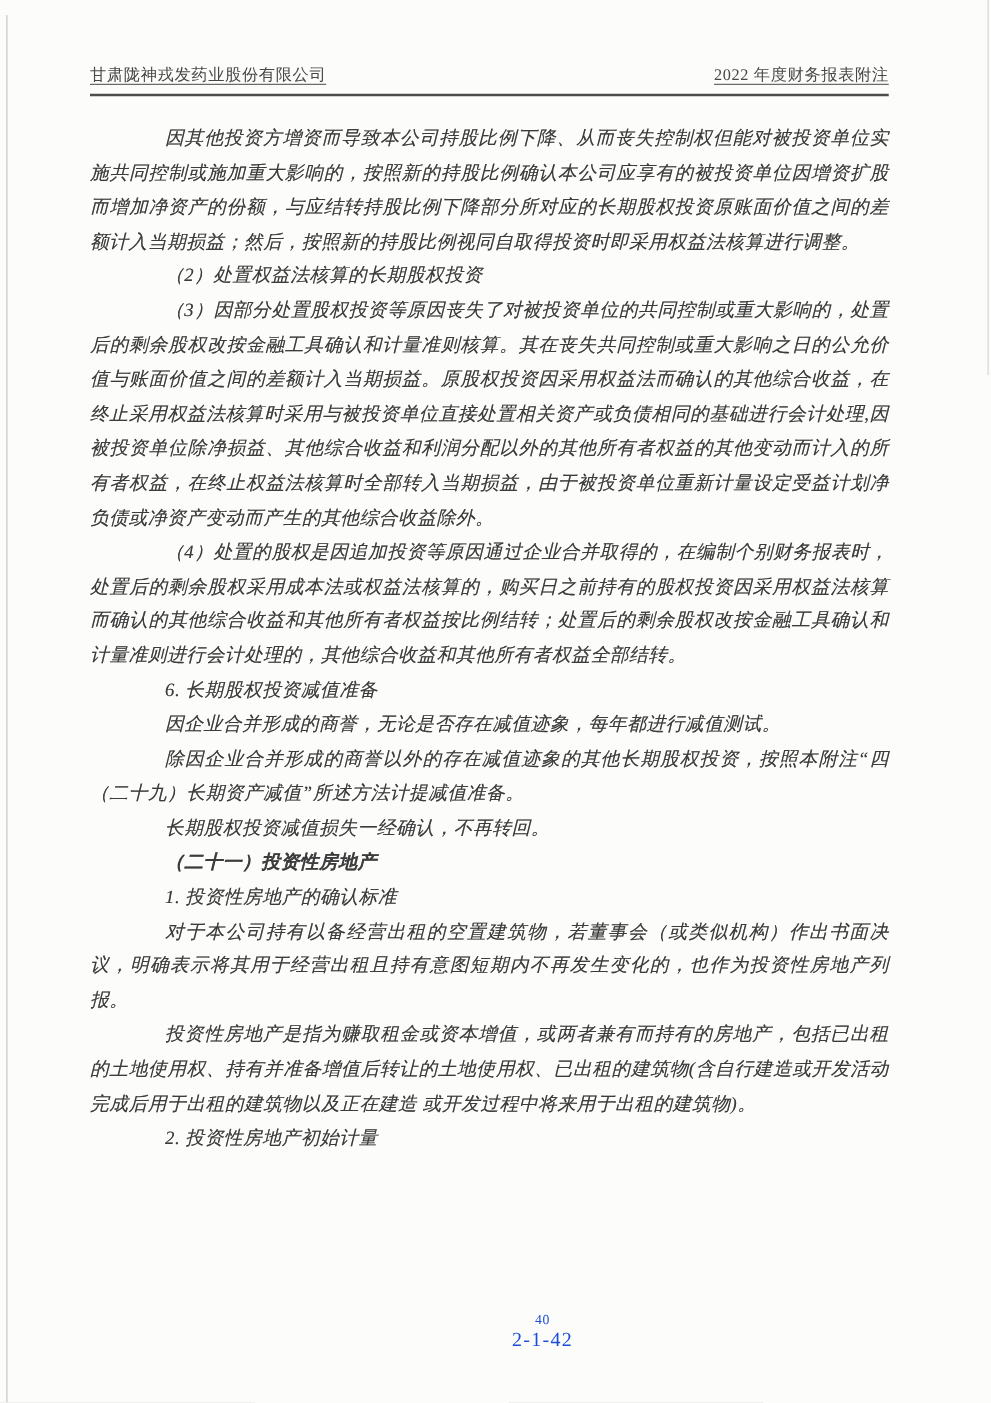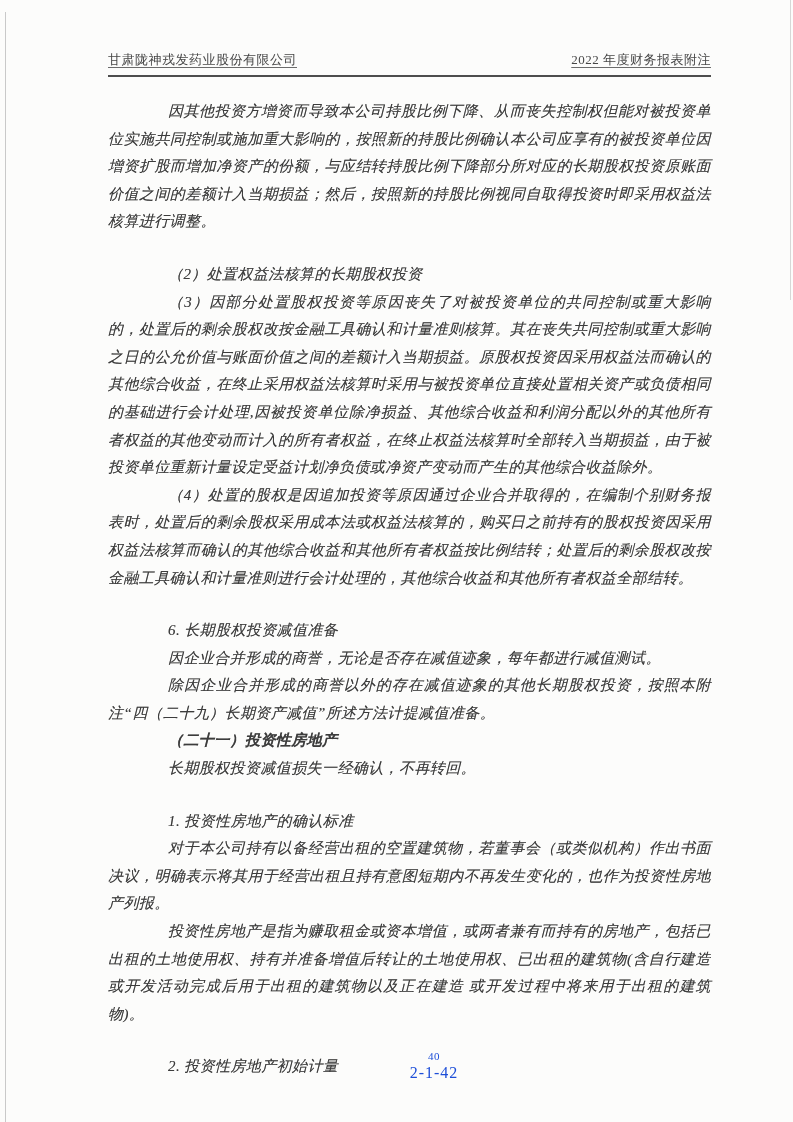--- a/index.html
+++ b/index.html
@@ -25,21 +25,21 @@
     background: rgba(140,140,140,0.45);
   }
   .scan-edge-right {
     position: absolute;
     right: 2px; top: 0; height: 300px;
     width: 1px;
     background: rgba(160,160,160,0.40);
   }
   .content {
     position: absolute;
-    left: 108px;
+    left: 72px;
     right: 82px;
     top: 50px;
   }
   .doc-header {
     display: flex;
     justify-content: space-between;
     align-items: flex-end;
     font-size: 13px;
     line-height: 20px;
     color: #474747;
@@ -58,21 +58,21 @@
   }
   .para {
     margin: 0;
     font-size: 15px;
     line-height: 27.6px;
     letter-spacing: 0.4px;
     text-indent: 60px;
     text-shadow: 0 0 0.5px rgba(70,70,70,0.55);
   }
   .para.body { text-align: justify; }
-  .para.sub  { text-align: left; margin-top: 25px; }
+  .para.sub  { text-align: left; }
   .para.bold { text-align: left; font-weight: bold; }
   .doc-footer {
     position: absolute;
     left: 434px;
     top: 1050px;
     transform: translateX(-50%);
     text-align: center;
     color: #1d4ed8;
   }
   .page-number {
@@ -102,22 +102,22 @@
 
     <div class="doc-body">
 
     <p class="para body">因其他投资方增资而导致本公司持股比例下降、从而丧失控制权但能对被投资单位实施共同控制或施加重大影响的，按照新的持股比例确认本公司应享有的被投资单位因增资扩股而增加净资产的份额，与应结转持股比例下降部分所对应的长期股权投资原账面价值之间的差额计入当期损益；然后，按照新的持股比例视同自取得投资时即采用权益法核算进行调整。</p>
         <p class="para sub">（2）处置权益法核算的长期股权投资</p>
         <p class="para body">（3）因部分处置股权投资等原因丧失了对被投资单位的共同控制或重大影响的，处置后的剩余股权改按金融工具确认和计量准则核算。其在丧失共同控制或重大影响之日的公允价值与账面价值之间的差额计入当期损益。原股权投资因采用权益法而确认的其他综合收益，在终止采用权益法核算时采用与被投资单位直接处置相关资产或负债相同的基础进行会计处理,因被投资单位除净损益、其他综合收益和利润分配以外的其他所有者权益的其他变动而计入的所有者权益，在终止权益法核算时全部转入当期损益，由于被投资单位重新计量设定受益计划净负债或净资产变动而产生的其他综合收益除外。</p>
         <p class="para body">（4）处置的股权是因追加投资等原因通过企业合并取得的，在编制个别财务报表时，处置后的剩余股权采用成本法或权益法核算的，购买日之前持有的股权投资因采用权益法核算而确认的其他综合收益和其他所有者权益按比例结转；处置后的剩余股权改按金融工具确认和计量准则进行会计处理的，其他综合收益和其他所有者权益全部结转。</p>
         <p class="para sub">6. 长期股权投资减值准备</p>
         <p class="para body">因企业合并形成的商誉，无论是否存在减值迹象，每年都进行减值测试。</p>
         <p class="para body">除因企业合并形成的商誉以外的存在减值迹象的其他长期股权投资，按照本附注“四（二十九）长期资产减值”所述方法计提减值准备。</p>
+        <p class="para body">长期股权投资减值损失一经确认，不再转回。</p>
         <p class="para bold">（二十一）投资性房地产</p>
-        <p class="para body">长期股权投资减值损失一经确认，不再转回。</p>
         <p class="para sub">1. 投资性房地产的确认标准</p>
         <p class="para body">对于本公司持有以备经营出租的空置建筑物，若董事会（或类似机构）作出书面决议，明确表示将其用于经营出租且持有意图短期内不再发生变化的，也作为投资性房地产列报。</p>
         <p class="para body">投资性房地产是指为赚取租金或资本增值，或两者兼有而持有的房地产，包括已出租的土地使用权、持有并准备增值后转让的土地使用权、已出租的建筑物(含自行建造或开发活动完成后用于出租的建筑物以及正在建造 或开发过程中将来用于出租的建筑物)。</p>
         <p class="para sub">2. 投资性房地产初始计量</p>
       </div>
   </div>
 
   <div class="doc-footer">
     <div class="page-number">40</div>
     <div class="page-code">2-1-42</div>

